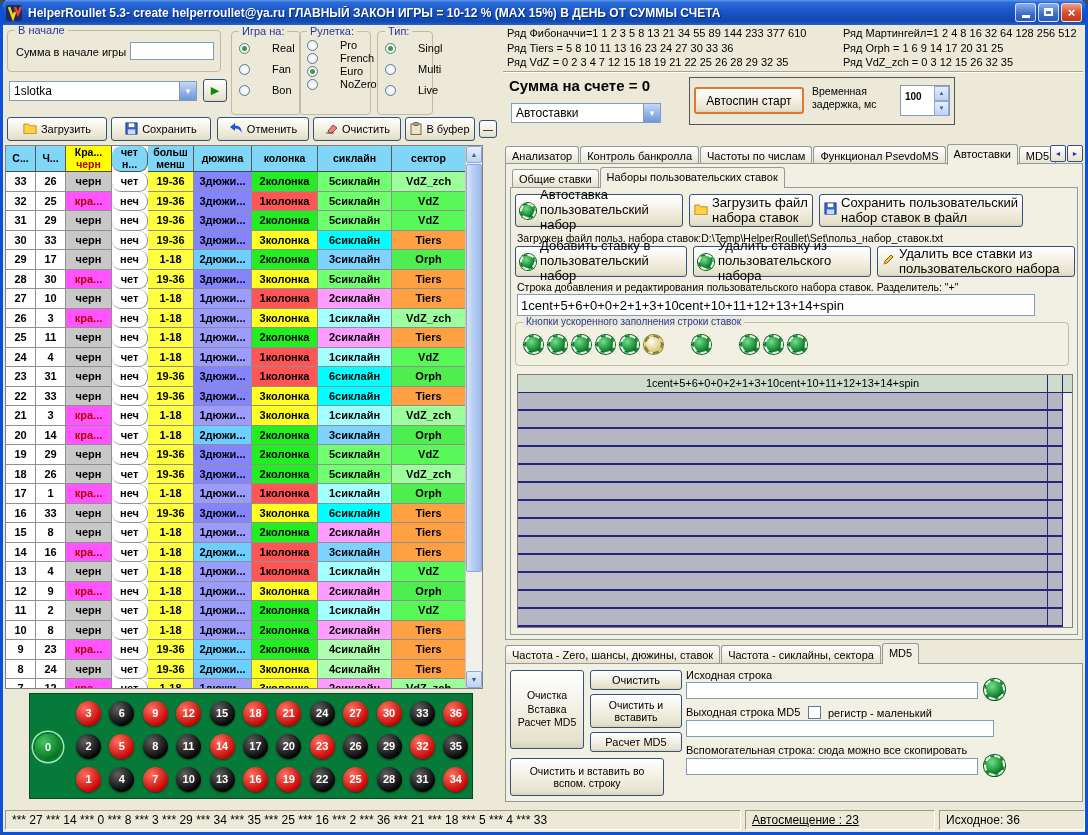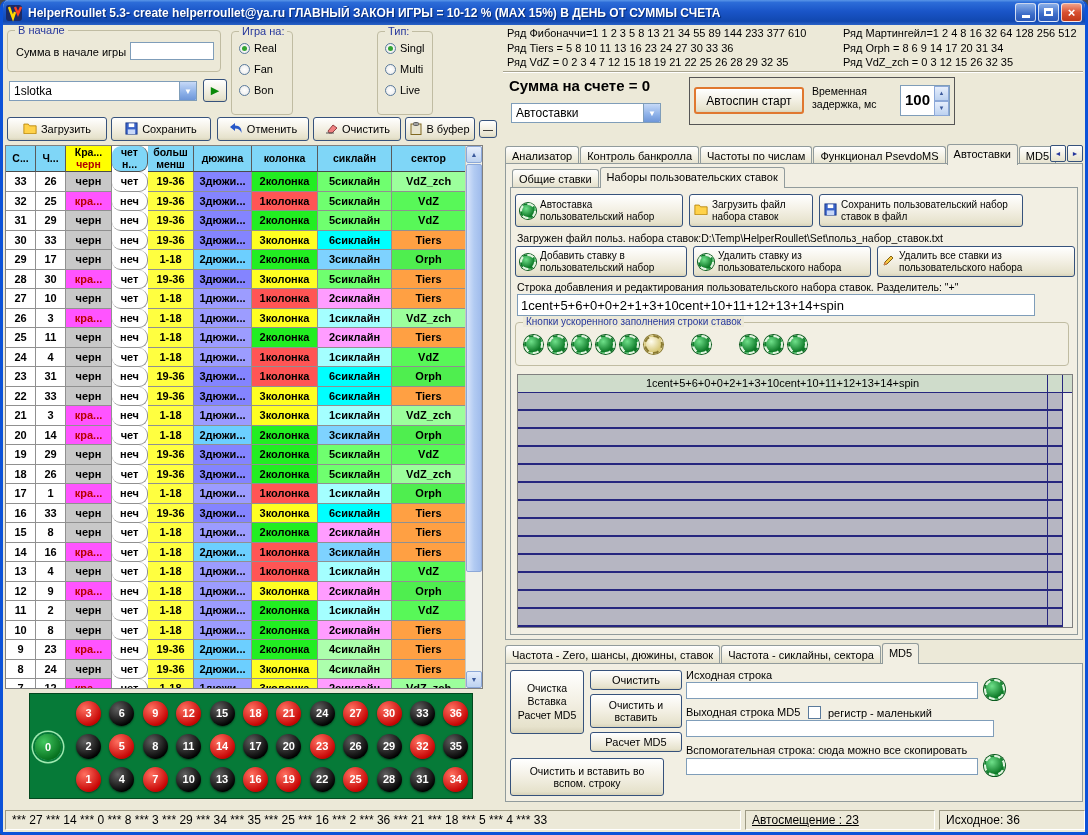--- a/index.html
+++ b/index.html
@@ -28,37 +28,37 @@
   .txt{border:1px solid #7F9DB9;background:#fff;font-family:inherit;font-size:12px;padding:0 3px;}
   
   .combo{position:absolute;background:#fff;border:1px solid #7F9DB9;display:flex;align-items:center;font-size:12px;}
   .combo-text{flex:1;padding-left:4px;white-space:nowrap;overflow:hidden;}
   .combo-btn{width:17px;align-self:stretch;background:linear-gradient(#C6D9F7,#8CB0E8 60%,#6E96D8);
     border-left:1px solid #7F9DB9;border-radius:0 1px 1px 0;color:#fff;font-size:8px;display:flex;align-items:center;justify-content:center;}
   
   .btn{position:absolute;border:1px solid #36527C;border-radius:3px;font-family:inherit;
     background:linear-gradient(180deg,#FFFFFF,#F4F1E6 45%,#E6E2CC 90%,#D8D3BA);
     font-size:11px;color:#000;display:flex;align-items:center;justify-content:center;gap:4px;cursor:pointer;padding:0 4px;}
-  .btn2{font-size:10px;line-height:1.15;text-align:left;justify-content:flex-start;}
+  .btn2{font-size:13px;line-height:1.15;text-align:left;justify-content:flex-start;}
   .btn2 .bt{flex:1;}
   .ico{flex:none;display:inline-block;}
   
-  .radio-item{display:flex;align-items:center;gap:4px;font-size:11px;padding-left:7px;cursor:pointer;}
+  .radio-item{display:flex;align-items:center;gap:22px;font-size:11px;padding-left:7px;cursor:pointer;}
   .radio{width:11px;height:11px;border-radius:50%;border:1px solid #5A7A9C;background:radial-gradient(#fff,#E8E8E8);position:relative;flex:none;}
   .radio.checked::after{content:"";position:absolute;left:2px;top:2px;width:5px;height:5px;border-radius:50%;background:#33A433;}
   
   .checkbox{position:absolute;width:13px;height:13px;border:1px solid #5A7A9C;background:#fff;}
   
   .left-panel{position:absolute;left:0;top:0;width:497px;height:783px;}
   .gb-start{left:4px;top:5px;width:214px;height:42px;}
   .start-lbl{position:absolute;left:8px;top:15px;}
   .start-input{position:absolute;left:122px;top:11px;width:84px;height:18px;}
   .slot-combo{left:6px;top:56px;width:188px;height:20px;}
   .play-btn{left:200px;top:54px;width:24px;height:23px;font-size:11px;color:#0A8A0A;}
-  .gb-game{left:228px;top:6px;width:62px;height:84px;}
+  .gb-game{left:228px;top:6px;width:70px;height:84px;}
   .gb-roul{left:296px;top:6px;width:72px;height:84px;}
   .gb-type{left:374px;top:6px;width:56px;height:84px;}
   .gb-game .radios,.gb-type .radios{padding-top:10px;display:flex;flex-direction:column;gap:9px;}
   .gb-roul .radios{padding-top:7px;display:flex;flex-direction:column;gap:1px;}
   
   .tb-load{left:4px;top:92px;width:100px;height:24px;}
   .tb-save{left:108px;top:92px;width:100px;height:24px;}
   .tb-undo{left:214px;top:92px;width:92px;height:24px;}
   .tb-clear{left:310px;top:92px;width:88px;height:24px;}
   .tb-buf{left:402px;top:92px;width:70px;height:24px;}
@@ -97,21 +97,21 @@
   
   .right-panel{position:absolute;left:500px;top:0;width:582px;height:783px;}
   .series{position:absolute;left:4px;top:2px;display:grid;grid-template-columns:336px 242px;grid-auto-rows:14.5px;font-size:11px;white-space:nowrap;}
   .divider{position:absolute;left:0;right:2px;top:46px;height:2px;border-top:1px solid #A8A490;border-bottom:1px solid #fff;}
   .sum-label{position:absolute;left:6px;top:52px;font-size:15px;font-weight:700;}
   .autostakes-combo{left:8px;top:78px;width:150px;height:20px;}
   .autospin-frame{position:absolute;left:186px;top:52px;width:266px;height:48px;border:1px solid #555;}
   .autospin{left:4px;top:9px;width:110px;height:27px;border:2px solid #E07830;font-size:12px;}
   .delay-label{position:absolute;left:122px;top:7px;width:84px;font-size:10.5px;line-height:1.25;}
   .spinner{position:absolute;left:210px;top:7px;width:50px;height:31px;background:#fff;border:1px solid #7F9DB9;}
-  .spin-val{position:absolute;left:4px;top:5px;font-size:15px;font-weight:700;}
+  .spin-val{position:absolute;left:4px;top:5px;font-size:10px;font-weight:700;}
   .spin-btns{position:absolute;right:0;top:0;bottom:0;width:15px;display:flex;flex-direction:column;}
   .spin-b{flex:1;background:linear-gradient(#E6EEFC,#BDD2F0);border:1px solid #8CA8D8;color:#3C5A9C;font-size:6px;text-align:center;line-height:13px;}
   
   .tabstrip{position:absolute;display:flex;align-items:flex-end;}
   .tab{height:18px;line-height:18px;padding:0 6px;border:1px solid #919B9C;border-bottom:none;border-radius:3px 3px 0 0;
     background:linear-gradient(#FFFFFF,#EFECDC 70%,#E4E0CC);margin-right:1px;font-size:11px;white-space:nowrap;cursor:pointer;}
   .tab.active{height:21px;background:#F2EFE3;position:relative;z-index:3;margin-bottom:-1px;font-weight:400;}
   .main-tabs{left:2px;top:118px;height:21px;}
   .tab-arrows{position:absolute;right:2px;top:120px;display:flex;}
   .tab-arr{width:16px;height:17px;border:1px solid #36527C;border-radius:2px;background:linear-gradient(#FFF,#E6E2CC);
@@ -140,21 +140,21 @@
   .listview{position:absolute;left:6px;top:186px;width:556px;height:254px;border:1px solid #808080;background:#EDEDE6;}
   .lv-header{display:flex;height:18px;background:#CFDCCB;border-bottom:1px solid #26267E;}
   .lv-h-main{width:530px;border-right:1px solid #26267E;font-size:11px;text-align:center;line-height:17px;overflow:hidden;white-space:nowrap;}
   .lv-h-sub{width:15px;border-right:1px solid #26267E;}
   .lv-row{display:flex;height:18px;}
   .lv-cm{width:530px;background:#B6B6C2;border-right:1px solid #26267E;border-bottom:2px solid #26267E;}
   .lv-cs{width:15px;background:#B6B6C2;border-right:1px solid #26267E;border-bottom:2px solid #26267E;}
   
   .bottom-tabs{left:2px;top:618px;height:20px;}
   .bottom-panel{position:absolute;left:2px;top:638px;width:578px;height:139px;border:1px solid #919B9C;background:#F2EFE3;}
-  .b-master{left:4px;top:6px;width:74px;height:64px;font-size:10.5px;line-height:1.3;text-align:center;flex-direction:column;padding:2px;}
+  .b-master{left:4px;top:6px;width:74px;height:79px;font-size:10.5px;line-height:1.3;text-align:center;flex-direction:column;padding:2px;}
   .b-md5clear{left:84px;top:6px;width:92px;height:20px;}
   .b-md5cp{left:84px;top:30px;width:92px;height:34px;font-size:10.5px;line-height:1.15;}
   .b-md5calc{left:84px;top:68px;width:92px;height:20px;}
   .md5-lbl{position:absolute;font-size:11px;white-space:nowrap;}
   .src-lbl{left:180px;top:5px;} .out-lbl{left:180px;top:42px;} .help-lbl{left:180px;top:80px;}
   .reg-cb{left:302px;top:42px;} .reg-lbl{left:322px;top:43px;}
   .src-input{position:absolute;left:180px;top:18px;width:292px;height:17px;}
   .out-input{position:absolute;left:180px;top:56px;width:308px;height:17px;}
   .help-input{position:absolute;left:180px;top:94px;width:292px;height:17px;}
   .chip-btn{position:absolute;width:21px;height:21px;border-radius:50%;cursor:pointer;
@@ -215,20 +215,41 @@
               <span class="radio checked"></span>
               <span>Real</span>
             </div>
             <div class="radio-item">
               <span class="radio"></span>
               <span>Fan</span>
             </div>
             <div class="radio-item">
               <span class="radio"></span>
               <span>Bon</span>
+            </div>
+          </div>
+      </div>
+      <div class="gb gb-roul">
+        <span class="gb-title">Рулетка:</span>
+        <div class="radios">
+            <div class="radio-item">
+              <span class="radio"></span>
+              <span>Pro</span>
+            </div>
+            <div class="radio-item">
+              <span class="radio"></span>
+              <span>French</span>
+            </div>
+            <div class="radio-item">
+              <span class="radio checked"></span>
+              <span>Euro</span>
+            </div>
+            <div class="radio-item">
+              <span class="radio"></span>
+              <span>NoZero</span>
             </div>
           </div>
       </div>
       <div class="gb gb-type">
         <span class="gb-title">Тип:</span>
         <div class="radios">
             <div class="radio-item">
               <span class="radio checked"></span>
               <span>Singl</span>
             </div>
@@ -659,21 +680,21 @@
             <span class="bnum red">34</span>
           </div>
       </div>
     </div>
 
     <div class="right-panel">
       <div class="series">
         <div>Ряд Фибоначчи=1 1 2 3 5 8 13 21 34 55 89 144 233 377 610</div>
         <div>Ряд Мартингейл=1 2 4 8 16 32 64 128 256 512</div>
         <div>Ряд Tiers = 5 8 10 11 13 16 23 24 27 30 33 36</div>
-        <div>Ряд Orph = 8 6 9 14 17 20 31 34</div>
+        <div>Ряд Orph = 1 6 9 14 17 20 31 25</div>
         <div>Ряд VdZ = 0 2 3 4 7 12 15 18 19 21 22 25 26 28 29 32 35</div>
         <div>Ряд VdZ_zch = 0 3 12 15 26 32 35</div>
       </div>
       <div class="divider"></div>
 
       <div class="sum-label">Сумма на счете = 0</div>
       <div class="combo autostakes-combo">
         <span class="combo-text">Автоставки</span>
         <span class="combo-btn">▼</span>
       </div>

